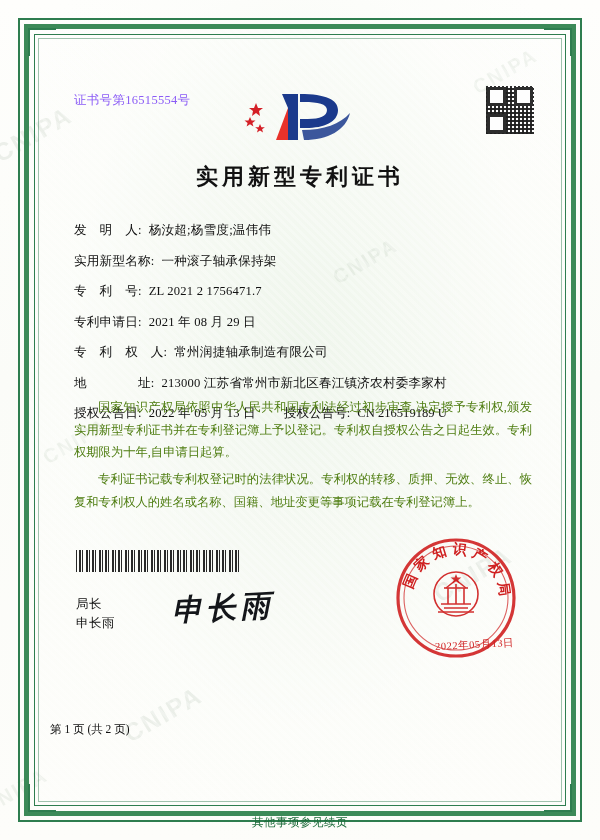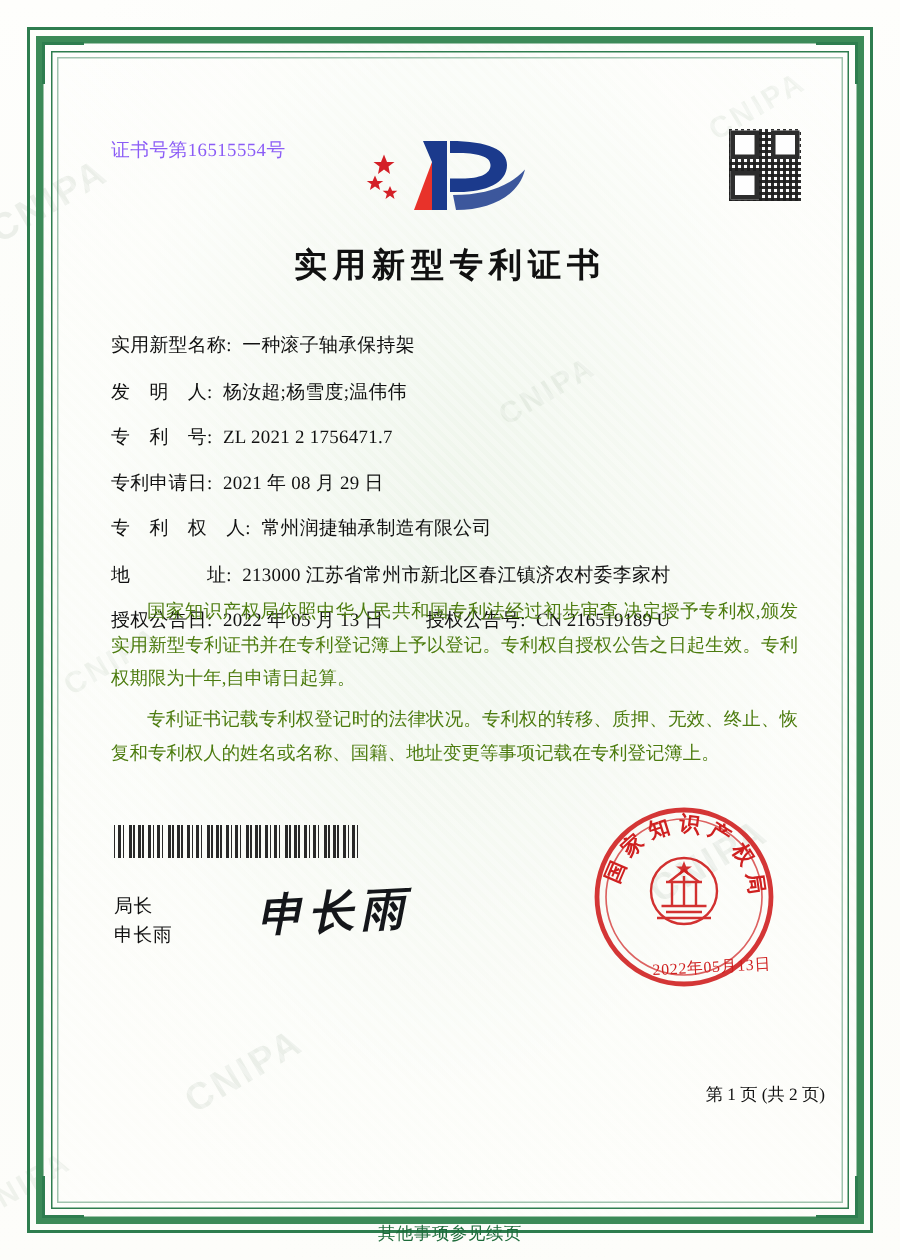--- a/index.html
+++ b/index.html
@@ -248,21 +248,21 @@
     color: #cf2020;
     letter-spacing: 0.5px;
     transform: rotate(-3deg);
     white-space: nowrap;
   }
 
   .page-no {
     position: absolute;
     left: 0; right: 0;
     top: 672px;
-    text-align: right;
+    text-align: left;
     font-size: 11.5px;
     color: #111;
   }
 
   .footer-note {
     position: absolute;
     left: 0; right: 0;
     bottom: 10px;
     text-align: center;
     font-size: 11.5px;
@@ -314,26 +314,26 @@
         <path d="M34 54 L46 22 L46 54 Z" fill="#e8322a"></path>
         <path d="M58 8 C84 8 96 14 96 24 C96 36 82 42 64 42 L58 42 L58 33 L66 33 C78 33 85 30 85 24 C85 18 76 16 62 16 L58 16 Z" fill="#1b3a8c"></path>
         <path d="M60 44 C82 44 98 38 108 27 C104 44 86 54 62 54 Z" fill="#1b3a8c" opacity="0.85"></path>
       </svg>
     </div>
 
     <div class="doc-title">实用新型专利证书</div>
 
     <div class="fields">
       <div class="f-row">
+        <div class="f-label">发　明　人:</div>
+        <div class="f-value">杨汝超;杨雪度;温伟伟</div>
+      </div>
+      <div class="f-row">
         <div class="f-label">实用新型名称:</div>
         <div class="f-value">一种滚子轴承保持架</div>
-      </div>
-      <div class="f-row">
-        <div class="f-label">发　明　人:</div>
-        <div class="f-value">杨汝超;杨雪度;温伟伟</div>
       </div>
       <div class="f-row">
         <div class="f-label">专　利　号:</div>
         <div class="f-value">ZL 2021 2 1756471.7</div>
       </div>
       <div class="f-row">
         <div class="f-label">专利申请日:</div>
         <div class="f-value">2021 年 08 月 29 日</div>
       </div>
       <div class="f-row">

